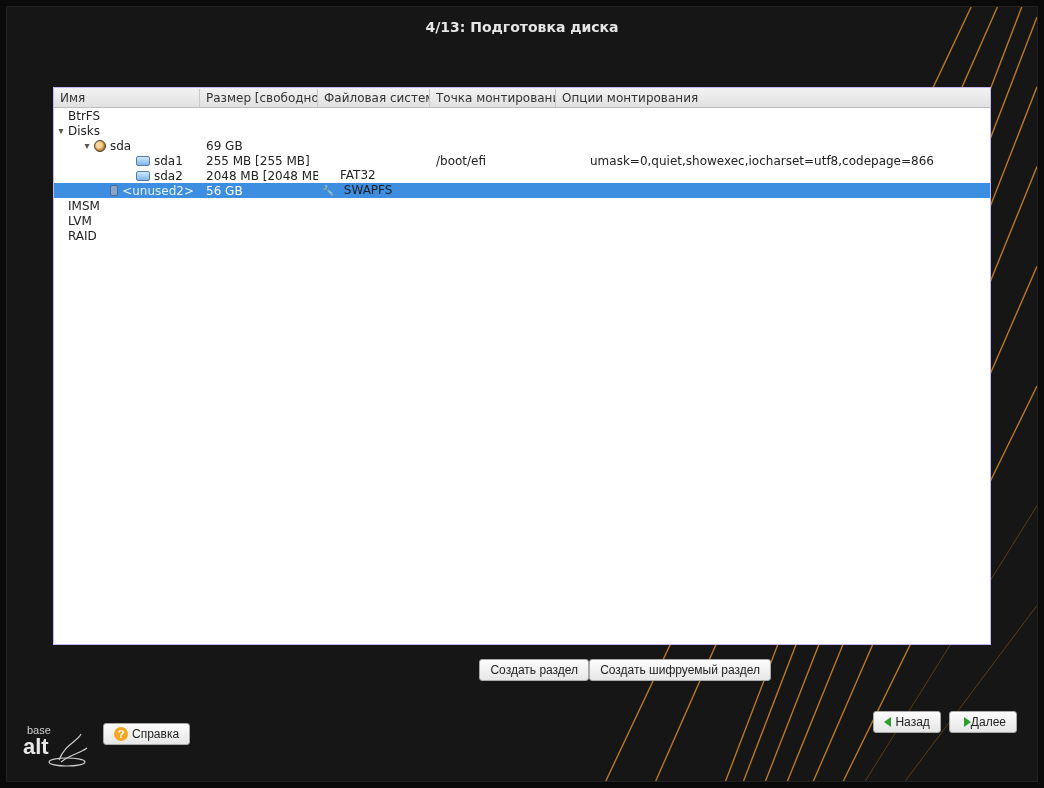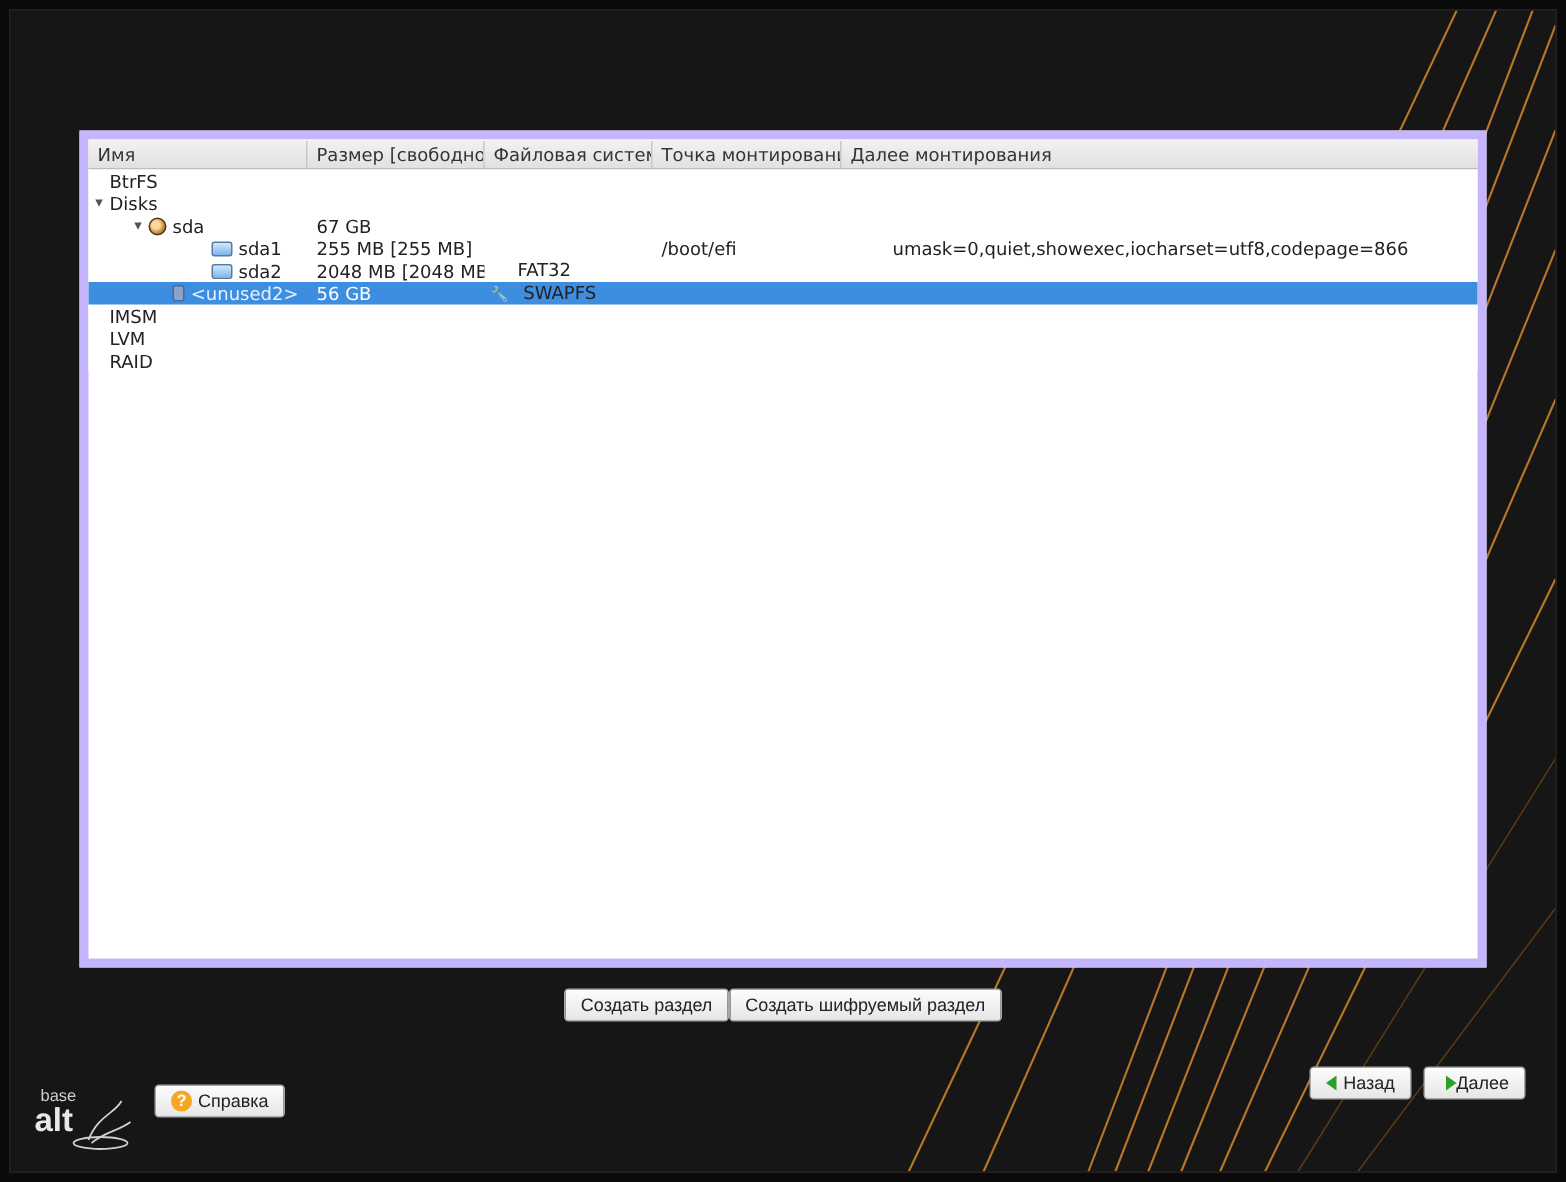--- a/index.html
+++ b/index.html
@@ -29,21 +29,21 @@
     font-weight: bold;
     font-size: 14px;
     text-align: center;
     padding: 12px 0 8px 0;
     z-index: 2;
   }
   .panel {
     position: absolute;
     left: 46px; right: 46px; top: 80px; bottom: 136px;
     background: #fff;
-    border: 6px solid #c4b5fd;
+    border: 1px solid #c4b5fd;
     z-index: 3;
   }
   .tree-header {
     display: flex;
     background: linear-gradient(#f2f2f2, #e1e1e1);
     border-bottom: 1px solid #bdbdbd;
     font-size: 12px;
     color: #333;
     height: 20px;
     align-items: center;
@@ -127,21 +127,21 @@
     color:#888; font-size:10px;
   }
 
   .unused-label { color: #6f6f6f; }
   .row.selected .unused-label { color: #e6f1ff; }
 
   .mid-buttons {
     position: absolute;
     left: 46px; right: 46px; bottom: 100px;
     display: flex;
-    justify-content: center;
+    justify-content: flex-end;
     padding: 0 220px;
     z-index: 4;
   }
   .btn {
     background: linear-gradient(#fcfcfc, #e6e6e6);
     border: 1px solid #a8a8a8;
     border-radius: 3px;
     padding: 3px 10px;
     font-size: 12px;
     color: #222;
@@ -206,28 +206,29 @@
         <path d="M650 776 L1032 -90"></path>
         <path d="M600 776 L1032 -140"></path>
       </g>
       <g stroke="#8a5414" stroke-width="1" fill="none" opacity="0.6">
         <path d="M1032 500 L860 776"></path>
         <path d="M1032 600 L900 776"></path>
       </g>
     </svg>
   </div>
 
+  <div class="title-bar">4/13: Подготовка диска</div>
 
   <div class="panel">
     <div class="tree-header">
       <div class="th col-name">Имя</div>
       <div class="th col-size">Размер [свободно]</div>
       <div class="th col-fs">Файловая система</div>
       <div class="th col-mount">Точка монтирования</div>
-      <div class="th col-opts">Далее монтирования</div>
+      <div class="th col-opts">Опции монтирования</div>
     </div>
 
     <div class="tree-body">
 
       <div class="row">
         <div class="cell c-name indent1">
             <span>BtrFS</span>
           </div>
       </div>
 
@@ -237,21 +238,21 @@
           <span>Disks</span>
         </div>
       </div>
 
       <div class="row">
         <div class="cell c-name indent2">
           <span class="exp">▾</span>
           <span class="ico ico-disk"></span>
           <span>sda</span>
         </div>
-        <div class="cell c-size">67 GB</div>
+        <div class="cell c-size">69 GB</div>
       </div>
 
       <div class="row">
         <div class="cell c-name indent3">
           <span class="ico ico-part"></span>
           <span>sda1</span>
         </div>
         <div class="cell c-size">255 MB [255 MB]</div>
         <div class="cell c-fs">FAT32</div>
         <div class="cell c-mount">/boot/efi</div>

